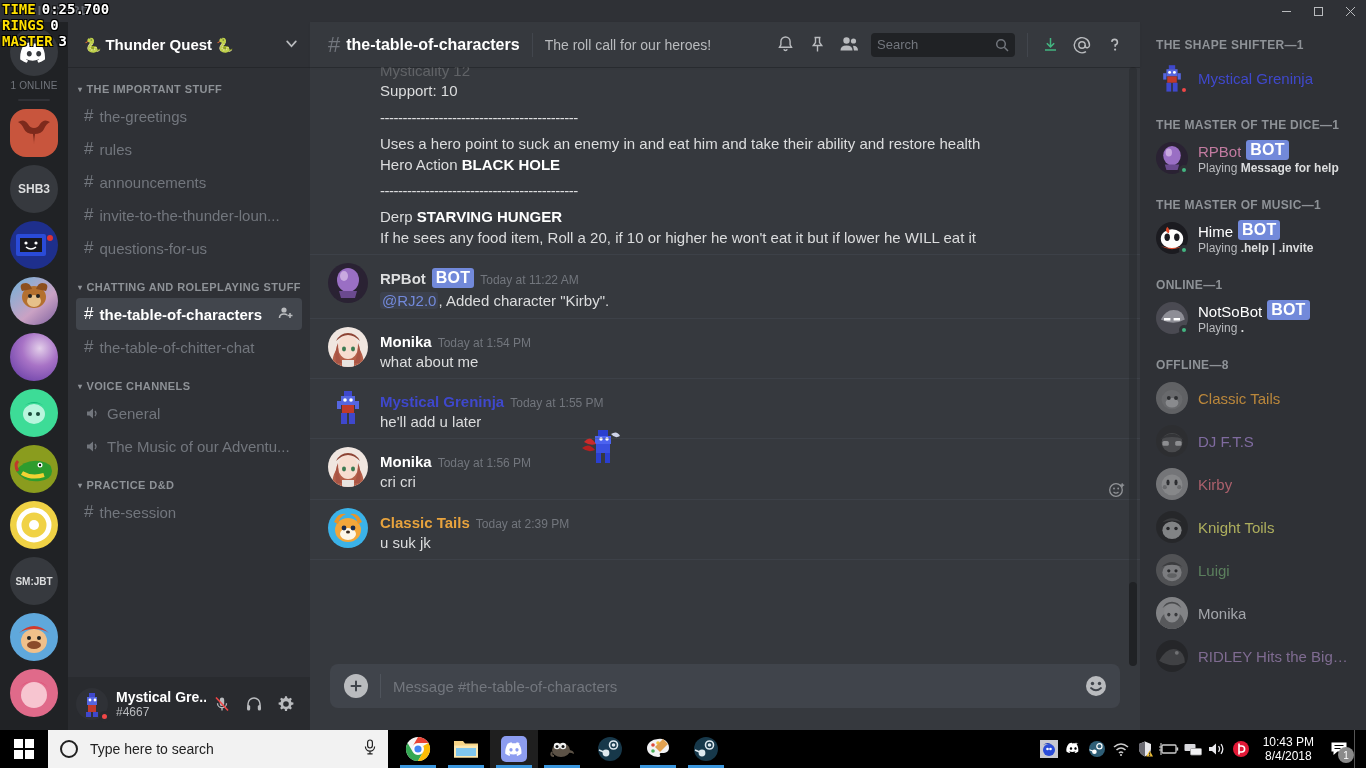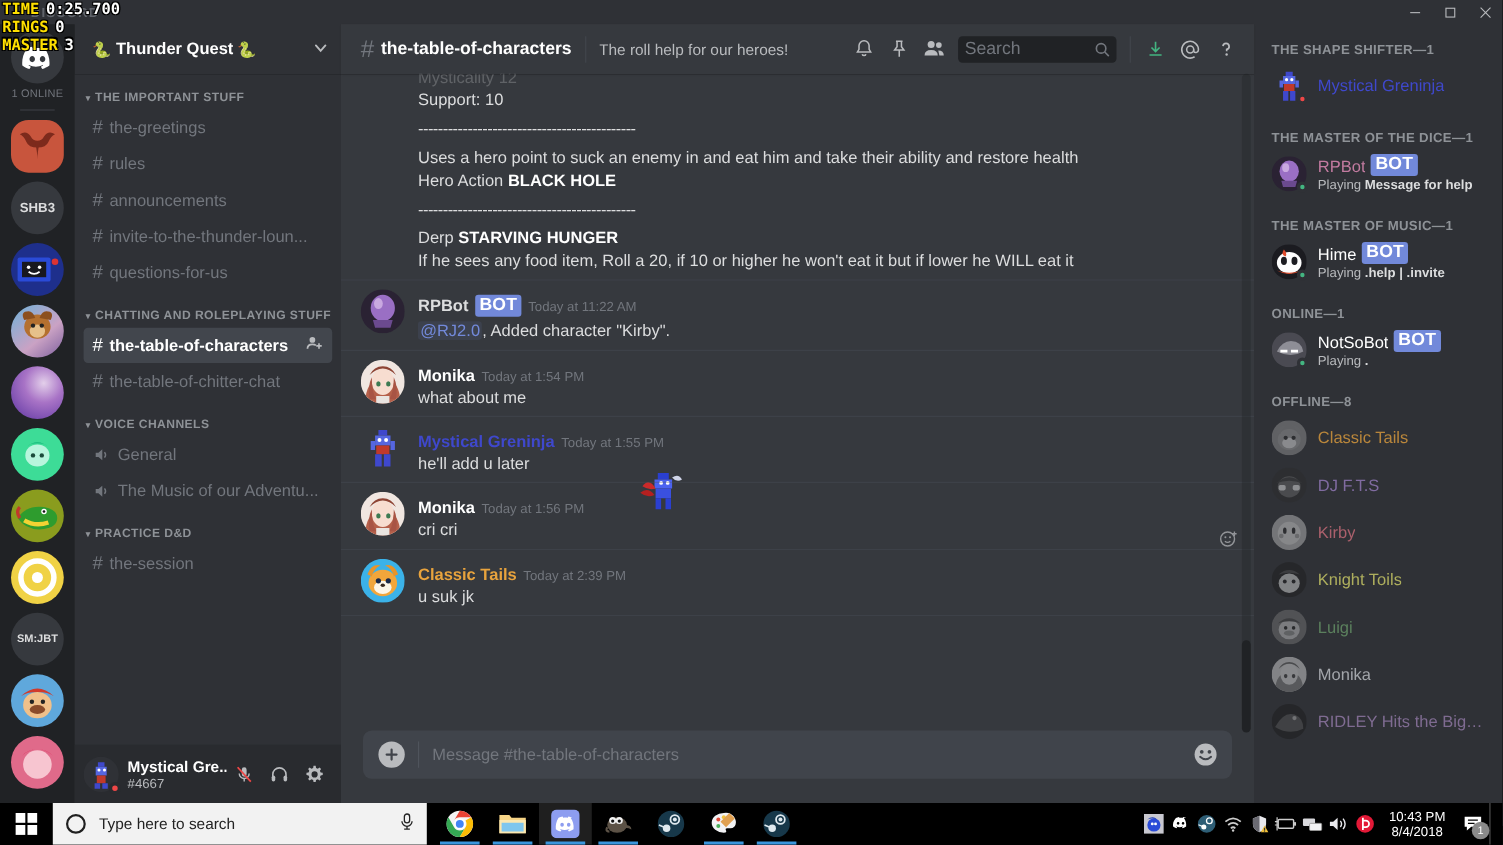--- a/index.html
+++ b/index.html
@@ -150,21 +150,21 @@
     color: #b9bbbe; cursor: pointer;
   }
   .hdr-icon.green { color: #43b581; }
   .search-box {
     width: 144px; height: 24px; background: #202225; border-radius: 4px;
     display: flex; align-items: center; padding: 0 6px; margin: 0 6px;
     cursor: text;
   }
   .search-box input {
     flex: 1; background: transparent; border: none; outline: none;
-    color: #dcddde; font-size: 16px; font-family: "Liberation Sans", sans-serif;
+    color: #dcddde; font-size: 13px; font-family: "Liberation Sans", sans-serif;
     min-width: 0;
   }
   .search-box input::placeholder { color: #72767d; }
   .hdr-sep { width: 1px; height: 24px; background: #42464d; margin: 0 6px; }
 
   
   .messages {
     position: absolute; top: 45px; left: 0; right: 0; bottom: 76px;
     overflow: hidden; padding: 0 0 0 0;
   }
@@ -587,21 +587,21 @@
           </svg>
         </div>
       </div>
     </div>
 
     <div class="chat">
       <div class="chat-header">
         <span class="ch-hash">#</span>
         <span class="ch-title">the-table-of-characters</span>
         <span class="ch-divider"></span>
-        <span class="ch-topic">The roll help for our heroes!</span>
+        <span class="ch-topic">The roll call for our heroes!</span>
 
         <div class="hdr-icons">
           <div class="hdr-icon">
             <svg width="19" height="19" viewBox="0 0 19 19">
                 <path d="M9.5 2 a4.6 4.6 0 0 0 -4.6 4.6 v3.2 l-1.4 2.4 h12 l-1.4-2.4 V6.6 A4.6 4.6 0 0 0 9.5 2z" fill="none" stroke="currentColor" stroke-width="1.4"></path>
                 <path d="M7.8 14.3 a1.8 1.8 0 0 0 3.4 0" fill="none" stroke="currentColor" stroke-width="1.4"></path>
               </svg>
           </div>
           <div class="hdr-icon">
             <svg width="19" height="19" viewBox="0 0 19 19">

